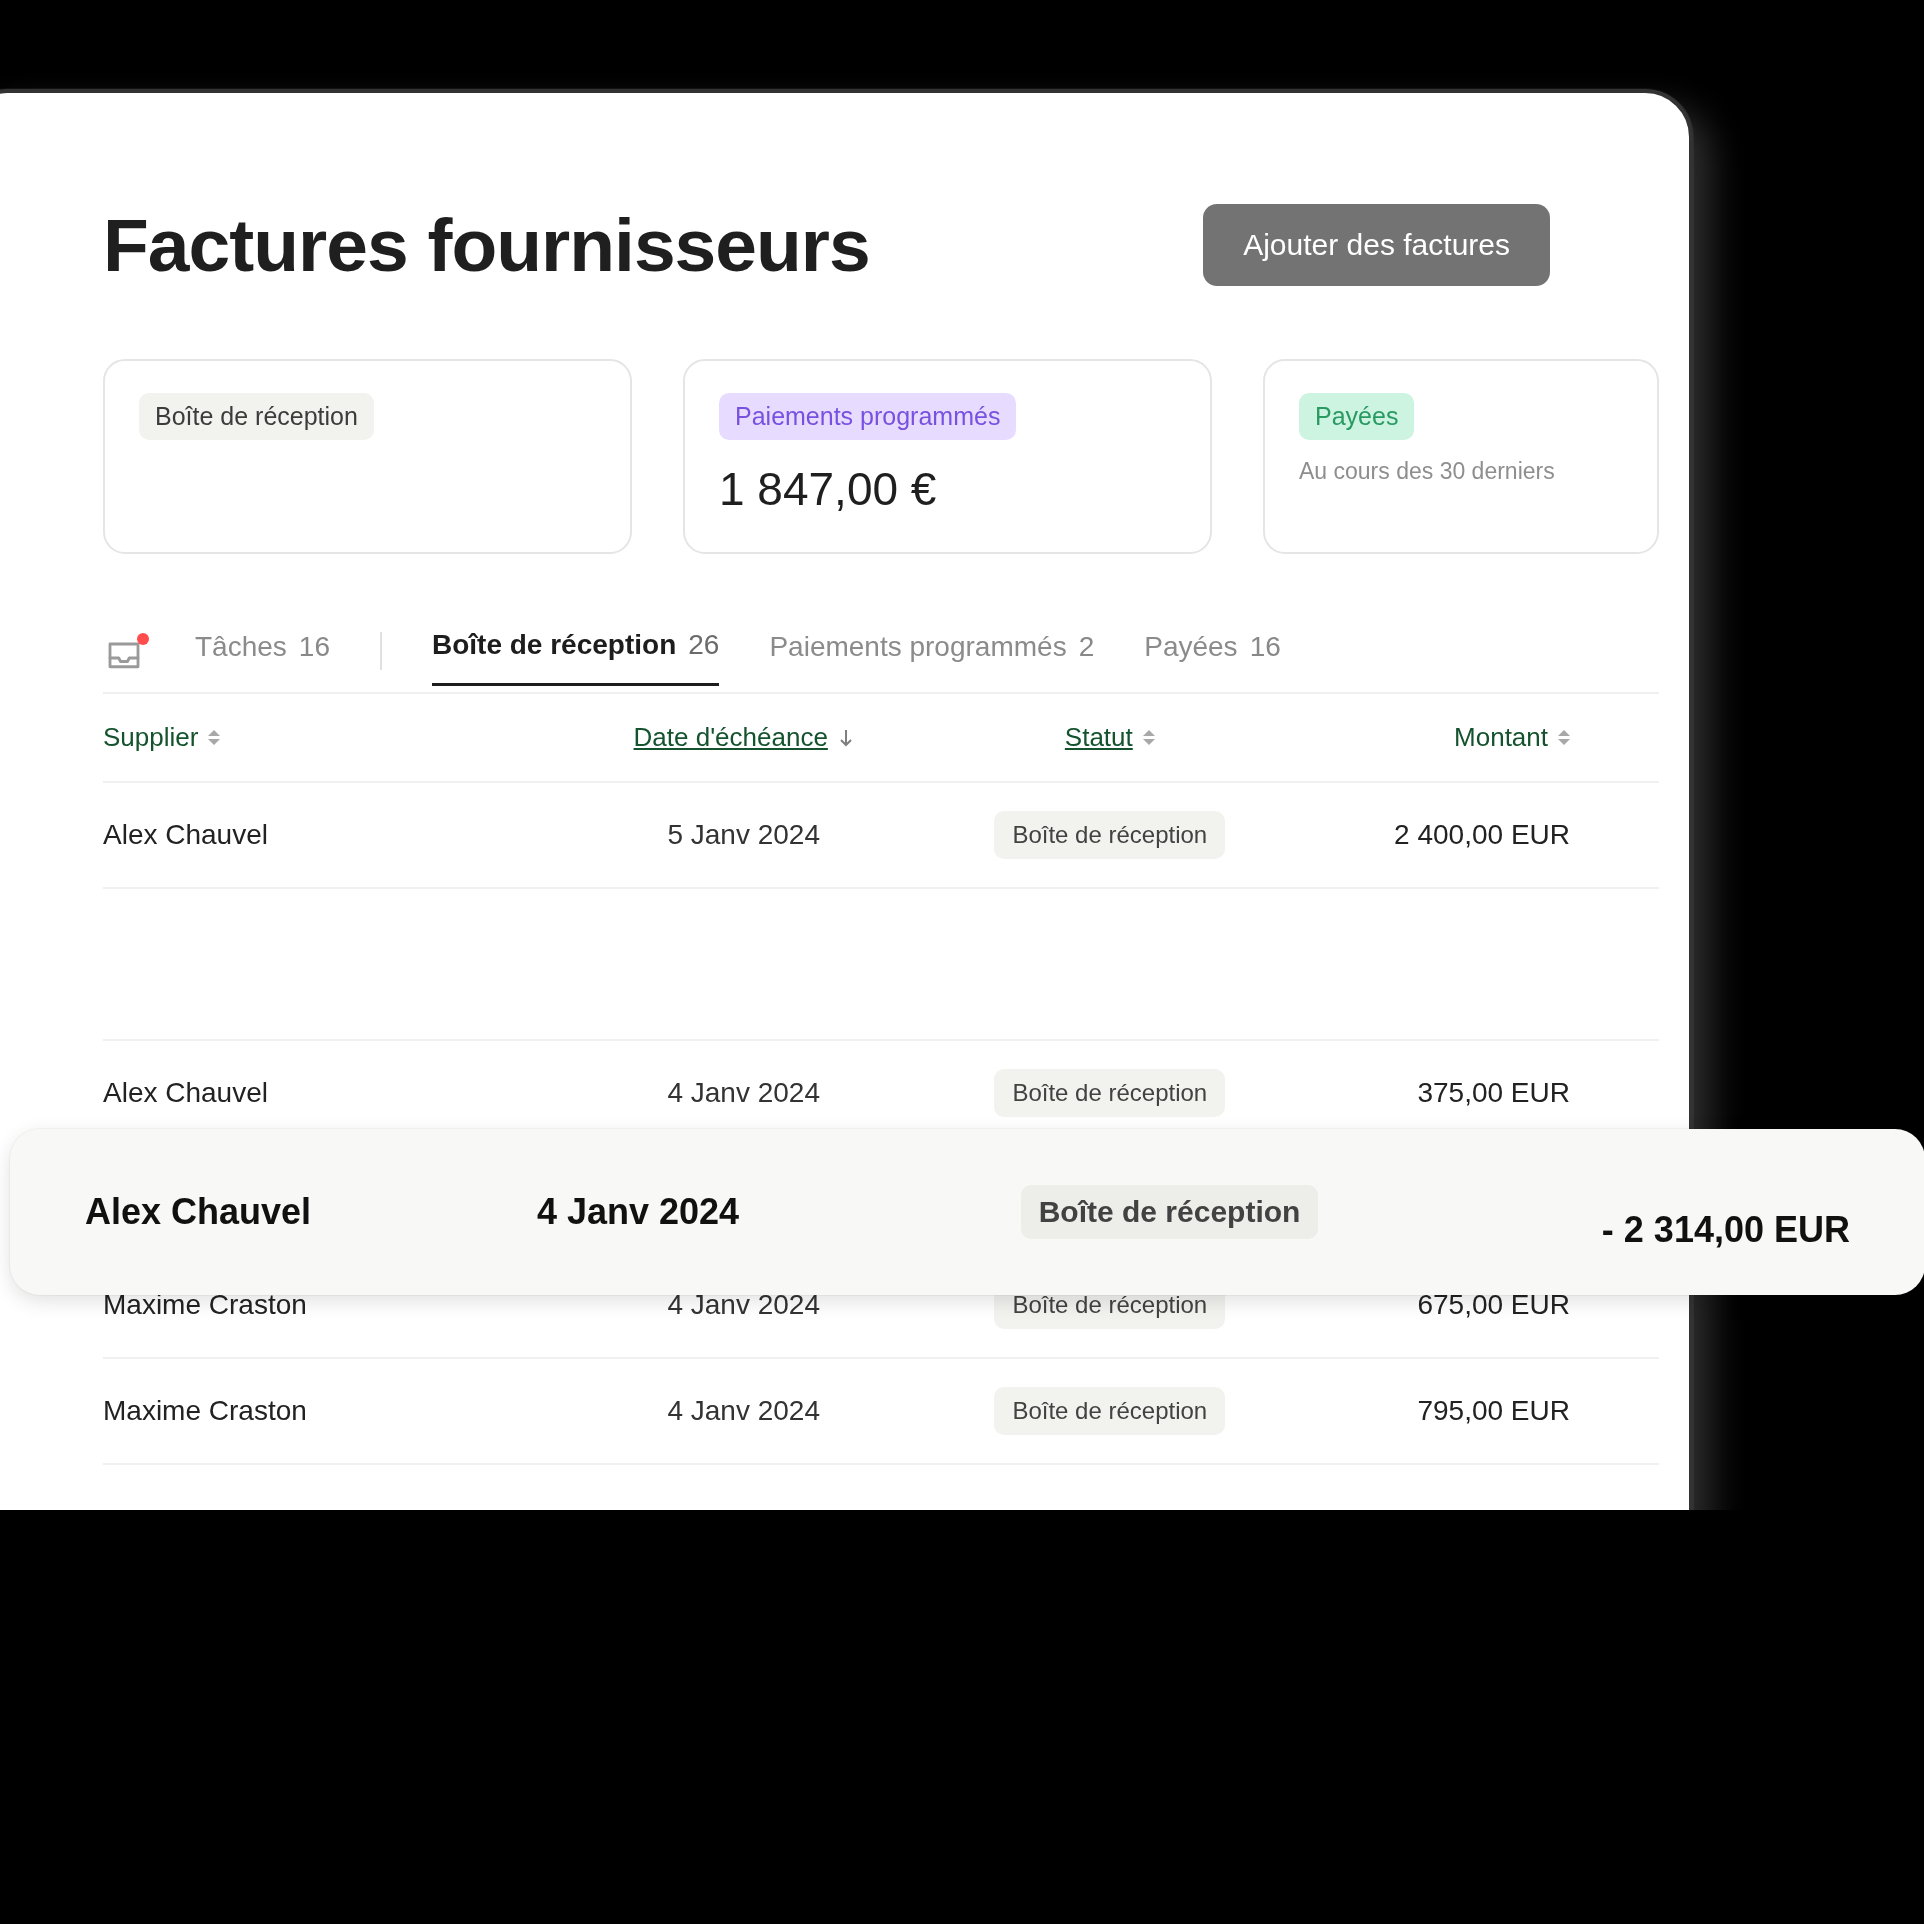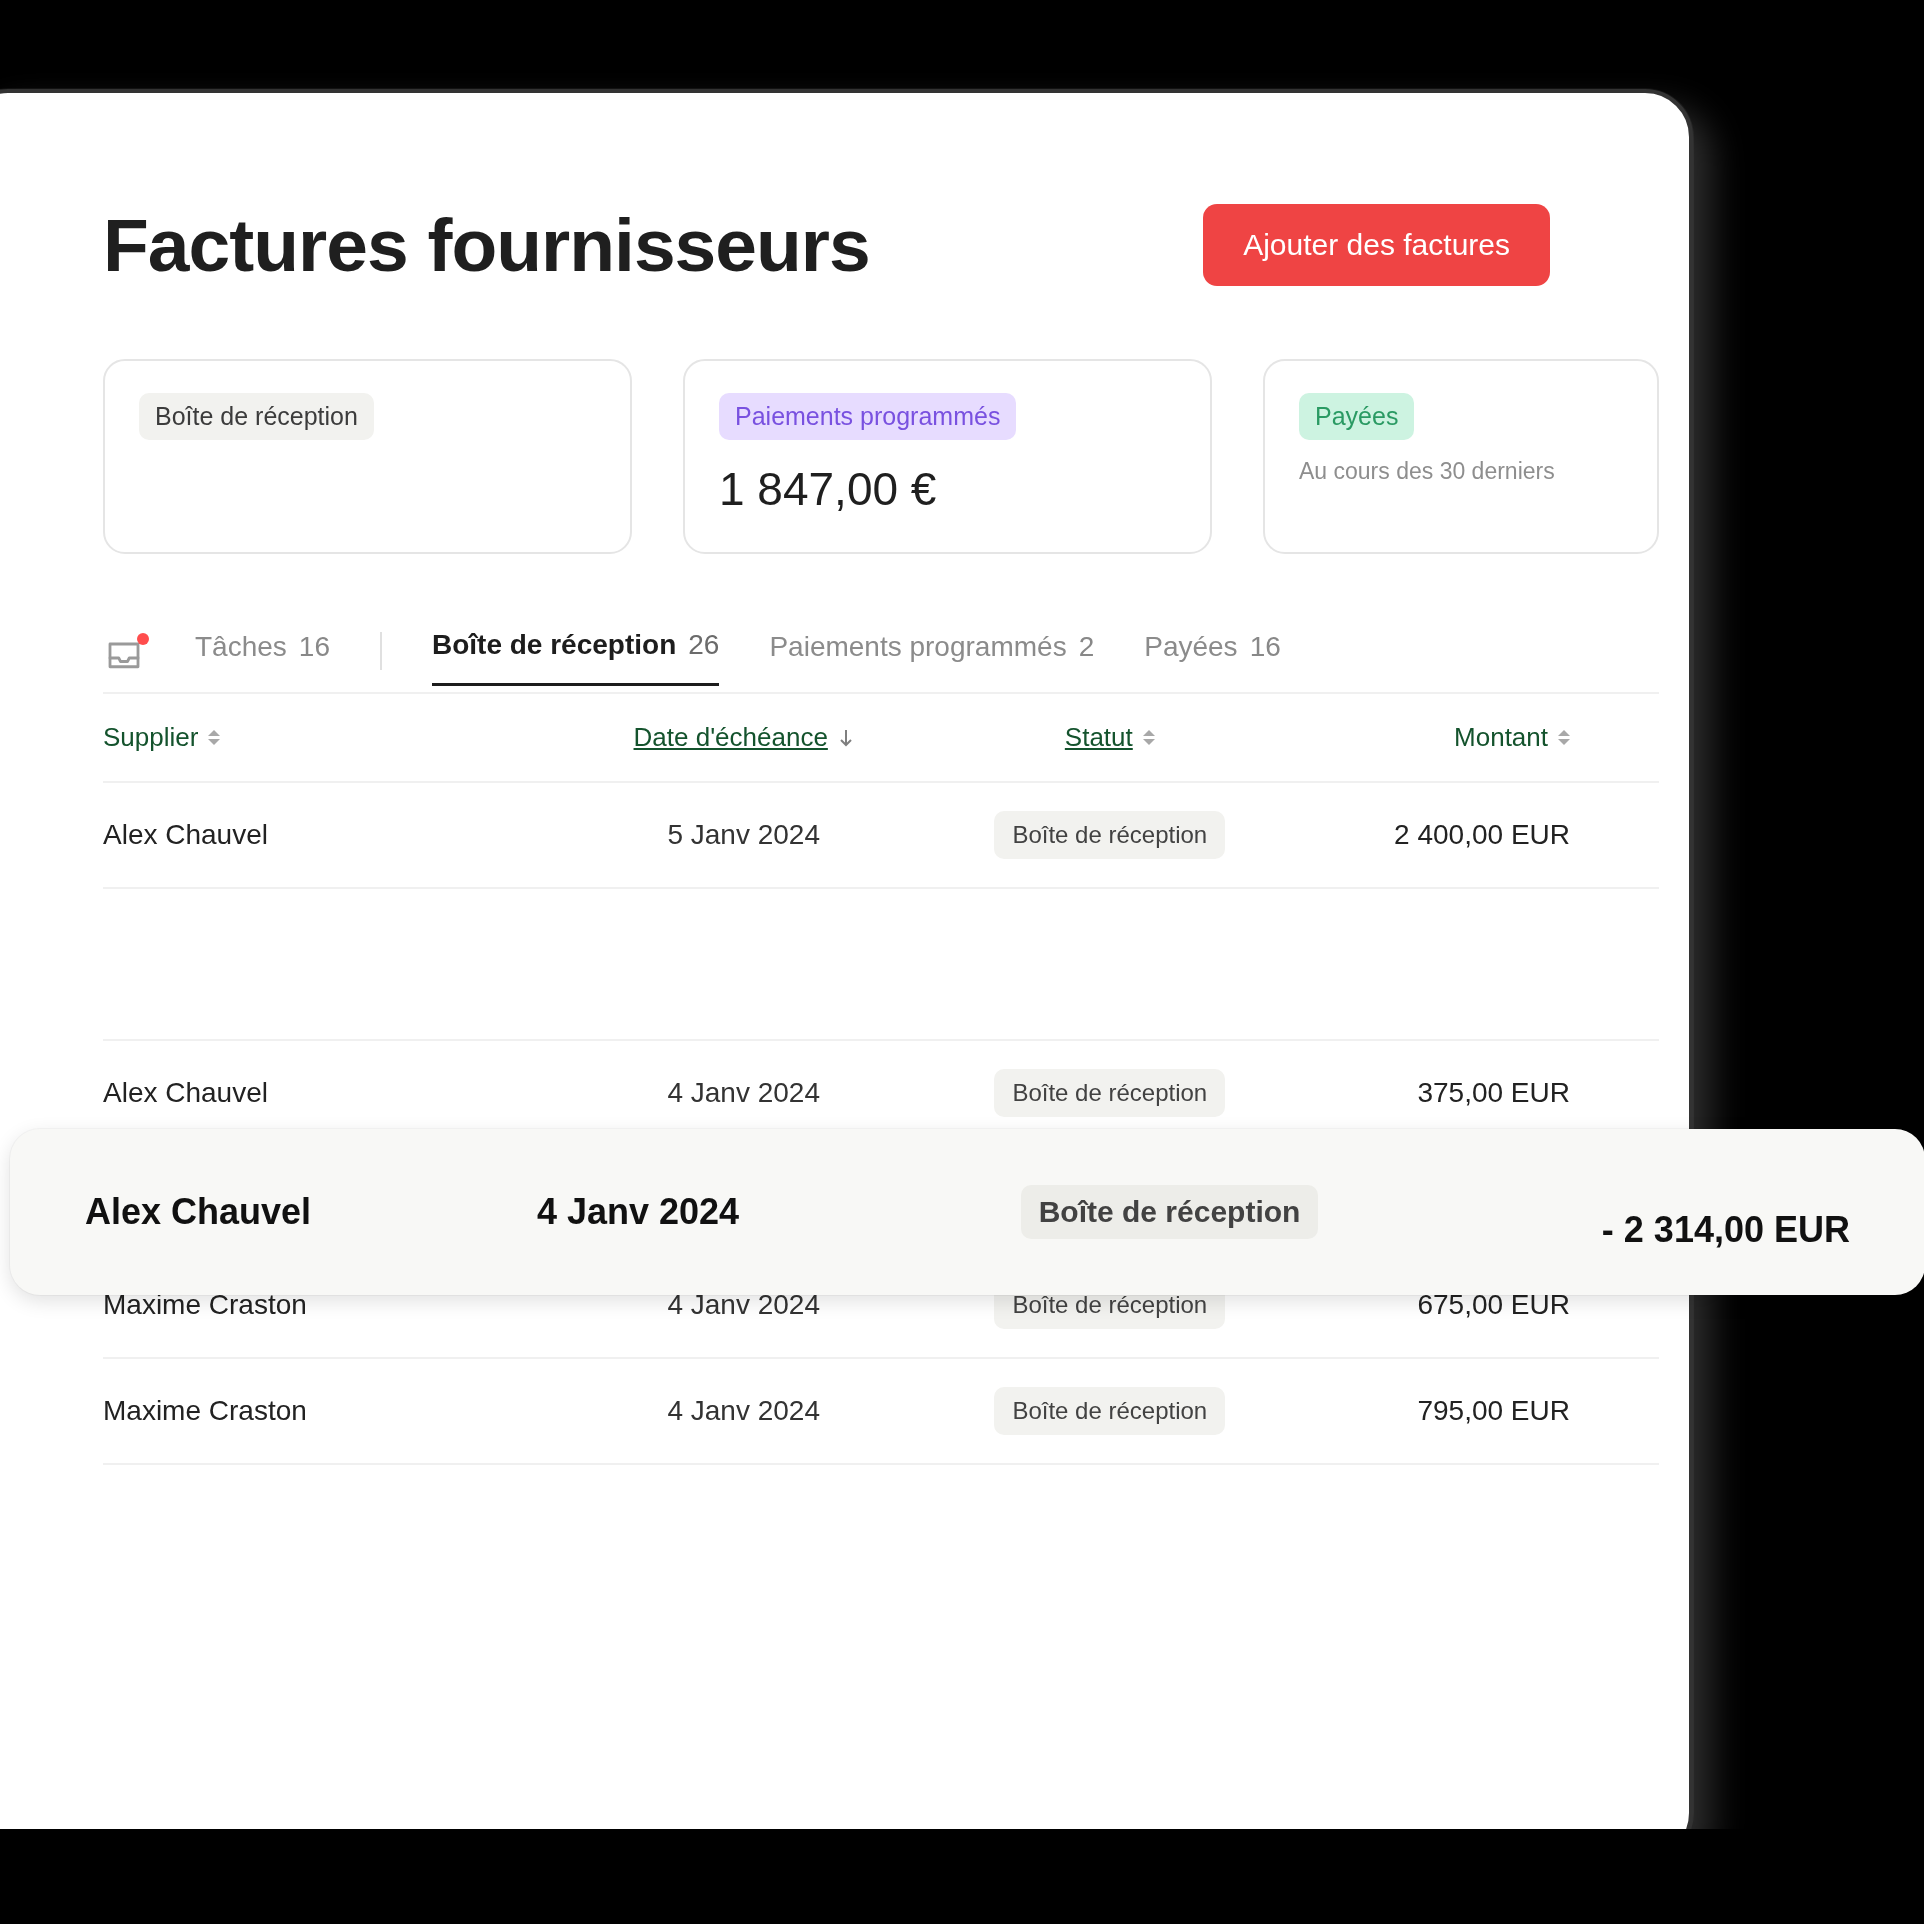--- a/index.html
+++ b/index.html
@@ -1,35 +1,35 @@
 <!DOCTYPE html>
 <html><head>
 <meta charset="utf-8">
 <style>
   html,body{margin:0;padding:0;background:#000;font-family:"Helvetica Neue",Helvetica,Arial,sans-serif;}
-  .stage{width:1925px;height:1829px;position:relative;overflow:hidden;}
+  .stage{width:1925px;height:1510px;position:relative;overflow:hidden;}
   .device{
     position:absolute;
     left:-40px;top:89px;
     width:1733px;height:1772px;
     background:#fff;
     border-radius:48px;
     border:4px solid #333;
     box-shadow:18px 18px 35px rgba(255,255,255,0.18),0 0 0 1px rgba(255,255,255,0.05);
     padding:109px 30px 30px 139px;
     box-sizing:border-box;
     overflow:visible;
     color:#1f1f1f;
   }
 
   
   .header-row{display:flex;align-items:center;justify-content:space-between;padding-right:109px;}
   .page-title{font-size:75px;font-weight:700;letter-spacing:-1px;}
   .add-btn{
-    background:#ef4444;color:#fff;font-size:30px;font-weight:500;
+    background:#737373;color:#fff;font-size:30px;font-weight:500;
     padding:24px 40px;border-radius:14px;border:none;cursor:pointer;
   }
 
   
   .cards{display:flex;gap:51px;margin-top:71px;}
   .card{
     border:2px solid #e5e5e5;border-radius:22px;
     flex:1;min-width:0;padding:32px 34px 36px;box-sizing:border-box;
   }
   .card.last{flex:0 0 396px;}

